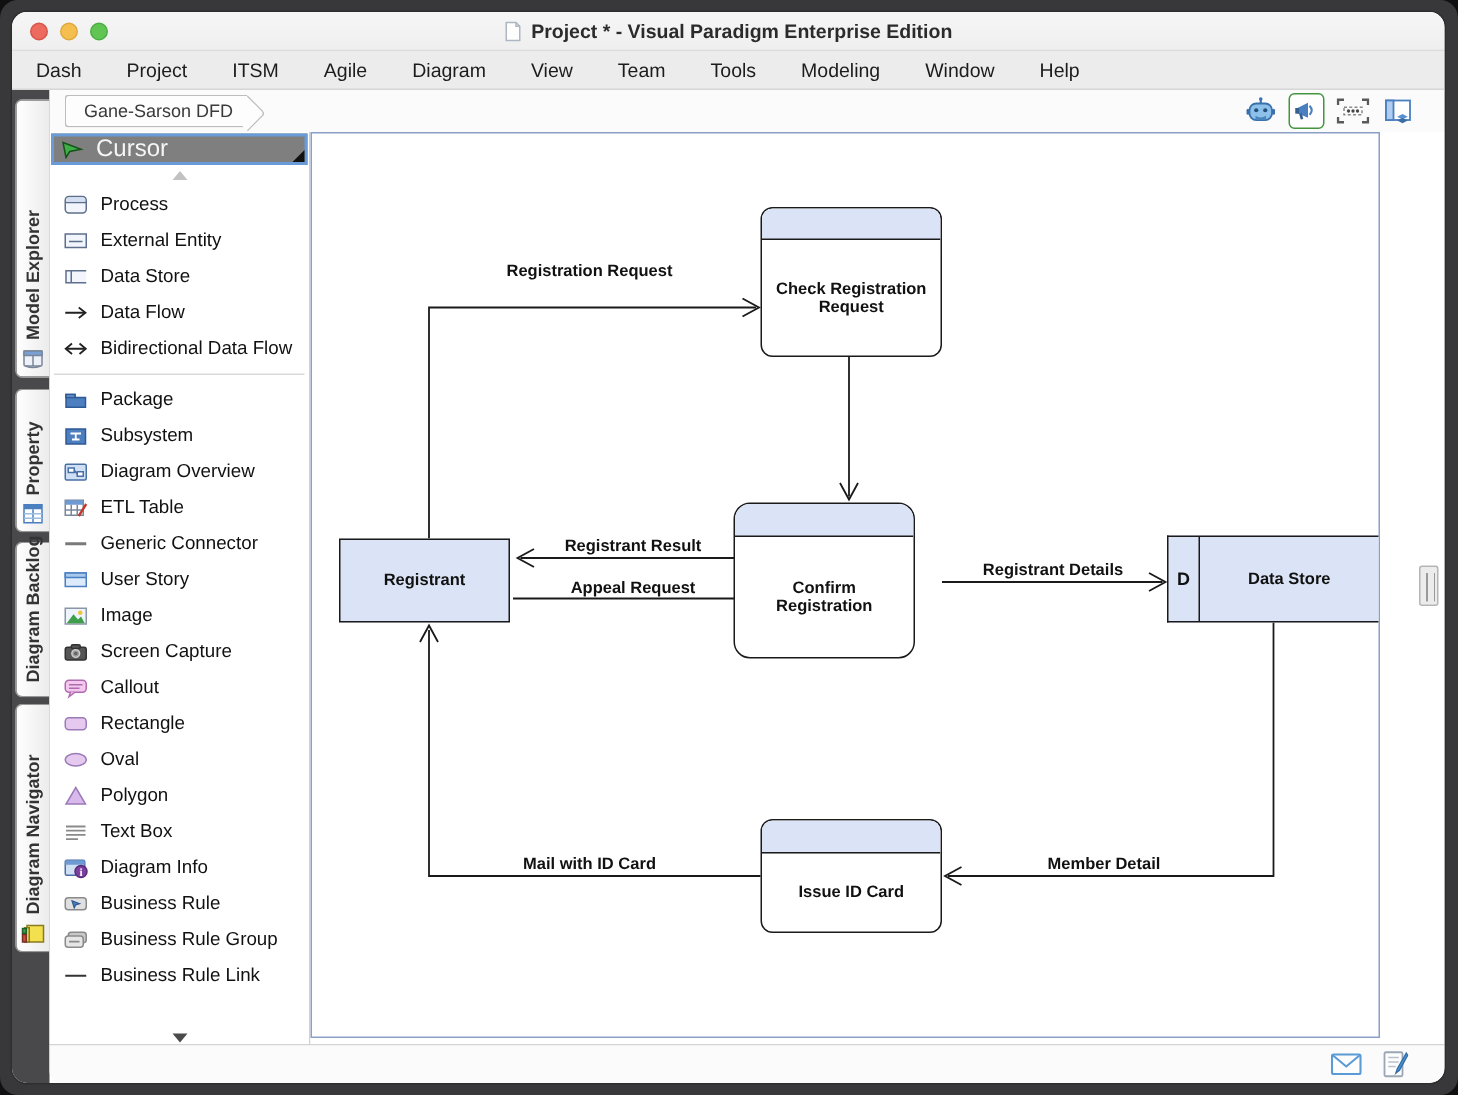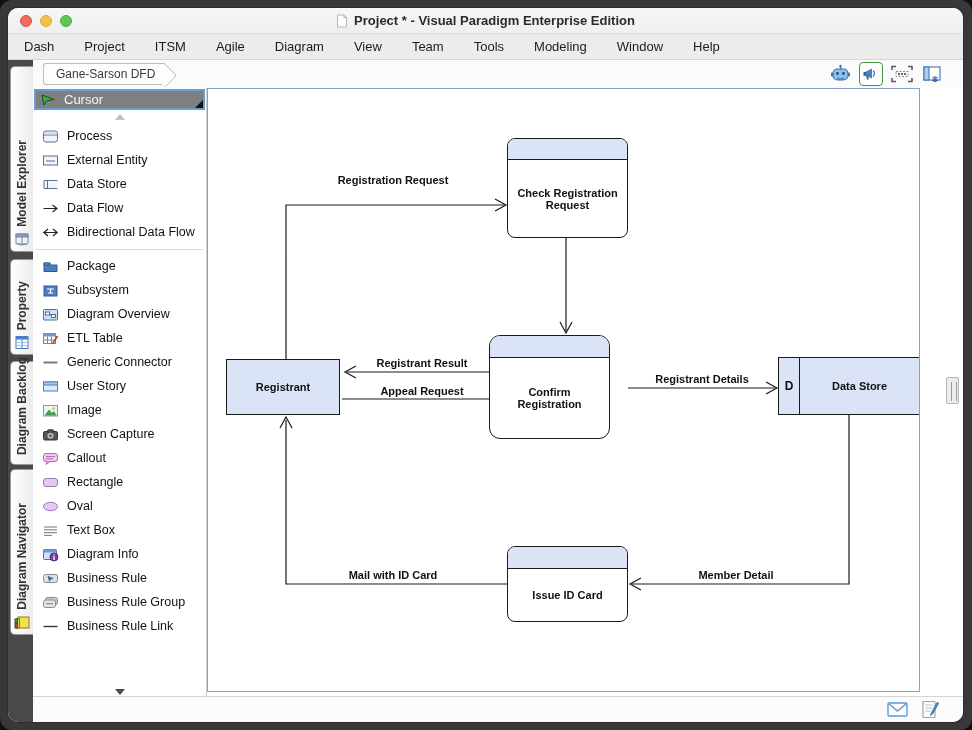--- a/index.html
+++ b/index.html
@@ -38,21 +38,21 @@
   .crumb { position:relative; height:22px; margin-left:10px; display:inline-flex; align-items:center; padding:0 10px 0 12px; border:1px solid #bdbdbd; border-right:none; background:#fdfdfd; border-radius:3px 0 0 3px; font-size:12px; color:#3a3a3a; }
   .crumb::after { content:''; position:absolute; right:-8px; top:2.7px; width:15.5px; height:15.5px; transform:rotate(45deg); border-top:1px solid #bdbdbd; border-right:1px solid #bdbdbd; background:#fdfdfd; border-radius:0 3px 0 0; }
   .crumb-label { position:relative; z-index:1; }
   .tb-icons { margin-left:auto; margin-right:18px; display:flex; gap:7px; align-items:center; }
   .tb-btn { width:24px; height:24px; display:flex; align-items:center; justify-content:center; border-radius:4px; }
   .tb-btn.active { border:1.5px solid #44953f; background:#fff; }
 
   
   .body-row { flex:1; display:flex; min-height:0; }
   .palette { width:174px; background:#fff; border-right:1px solid #d0d0d0; flex:0 0 auto; position:relative; overflow:hidden; }
-  .cursor-row { height:21px; margin:1px 1px 0 1px; background:#7f7f7f; border:2px solid #699bd8; display:flex; align-items:center; gap:8px; padding-left:5px; color:#f5f5f5; font-size:13px; position:relative; }
+  .cursor-row { height:21px; margin:1px 1px 0 1px; background:#7f7f7f; border:2px solid #699bd8; display:flex; align-items:center; gap:8px; padding-left:5px; color:#f5f5f5; font-size:16px; position:relative; }
   .cursor-row::after { content:''; position:absolute; right:0; bottom:0; border-left:8px solid transparent; border-bottom:8px solid #111; }
   .scroll-up { height:14px; display:flex; align-items:center; justify-content:center; }
   .scroll-up .tri { border-left:5px solid transparent; border-right:5px solid transparent; border-bottom:6px solid #c2c2c2; }
   .scroll-down { position:absolute; bottom:1px; left:0; right:0; display:flex; justify-content:center; }
   .scroll-down .tri { border-left:5px solid transparent; border-right:5px solid transparent; border-top:6px solid #4a4a4a; }
   .pal-item { height:24px; display:flex; align-items:center; gap:7px; padding-left:8px; font-size:12.5px; color:#111; white-space:nowrap; }
   .pal-icon { width:19px; display:flex; justify-content:center; flex:0 0 auto; }
   .pal-sep { height:10px; display:flex; align-items:center; padding:0 3px; }
   .pal-sep i { display:block; width:100%; border-top:1px solid #dadada; }
 
@@ -369,20 +369,28 @@
               <span class="pal-icon">
                   <svg width="17" height="15" viewBox="0 0 17 15">
                     <ellipse cx="8.5" cy="7.5" rx="7" ry="4.2" fill="#e5c9ef" stroke="#9b7bb8"></ellipse>
                   </svg>
                 </span>
               <span>Oval</span>
             </div>
             <div class="pal-item">
               <span class="pal-icon">
                   <svg width="17" height="15" viewBox="0 0 17 15">
+                    <path d="M8.5 2 L15 13 H2 Z" fill="#d9b8ec" stroke="#9b7bb8"></path>
+                  </svg>
+                </span>
+              <span>Polygon</span>
+            </div>
+            <div class="pal-item">
+              <span class="pal-icon">
+                  <svg width="17" height="15" viewBox="0 0 17 15">
                     <line x1="2" y1="4" x2="15" y2="4" stroke="#8a8a8a" stroke-width="1.2"></line>
                     <line x1="2" y1="6.8" x2="15" y2="6.8" stroke="#8a8a8a" stroke-width="1.2"></line>
                     <line x1="2" y1="9.6" x2="15" y2="9.6" stroke="#8a8a8a" stroke-width="1.2"></line>
                     <line x1="2" y1="12.4" x2="10" y2="12.4" stroke="#8a8a8a" stroke-width="1.2"></line>
                   </svg>
                 </span>
               <span>Text Box</span>
             </div>
             <div class="pal-item">
               <span class="pal-icon">

